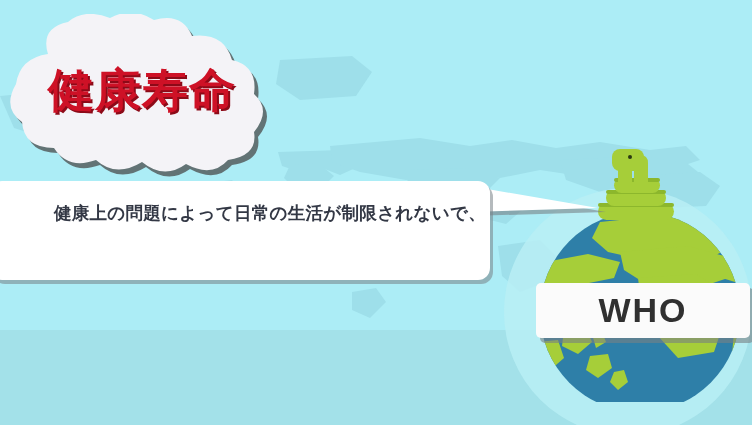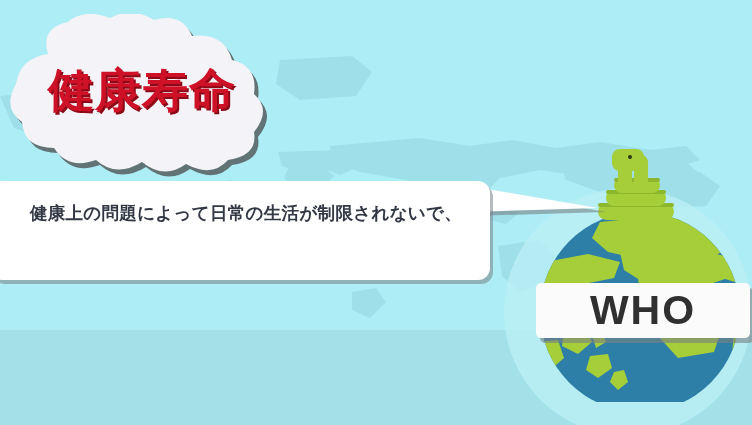--- a/index.html
+++ b/index.html
@@ -89,21 +89,21 @@
     left: -10px; top: 181px;
     width: 500px; height: 99px;
     background: #FFFFFF;
     border-radius: 12px;
     box-shadow: 3px 4px 0 rgba(120,130,135,.55);
   }
   .bubble-text {
     position: absolute;
     left: 6px; top: 200px;
     width: 480px;
-    text-align: center;
+    text-align: right;
     color: #333845;
     font-size: 17.5px;
     font-weight: 700;
     line-height: 26px;
     letter-spacing: .3px;
     font-family: "DejaVu Sans", "Liberation Sans", sans-serif;
   }
   .bubble-text .line { display: block; }
 
   
@@ -115,21 +115,21 @@
     border-radius: 5px;
     box-shadow: 4px 5px 0 rgba(120,128,132,.6);
   }
   .who-text {
     position: absolute;
     left: 536px; top: 283px;
     width: 214px; height: 55px;
     display: flex;
     align-items: center;
     justify-content: center;
-    font-size: 41px;
+    font-size: 34px;
     font-weight: 700;
     letter-spacing: 2px;
     color: #303030;
     font-family: "Liberation Sans", "DejaVu Sans", sans-serif;
   }
 </style>
 </head>
 <body>
 
 <div id="stage">

